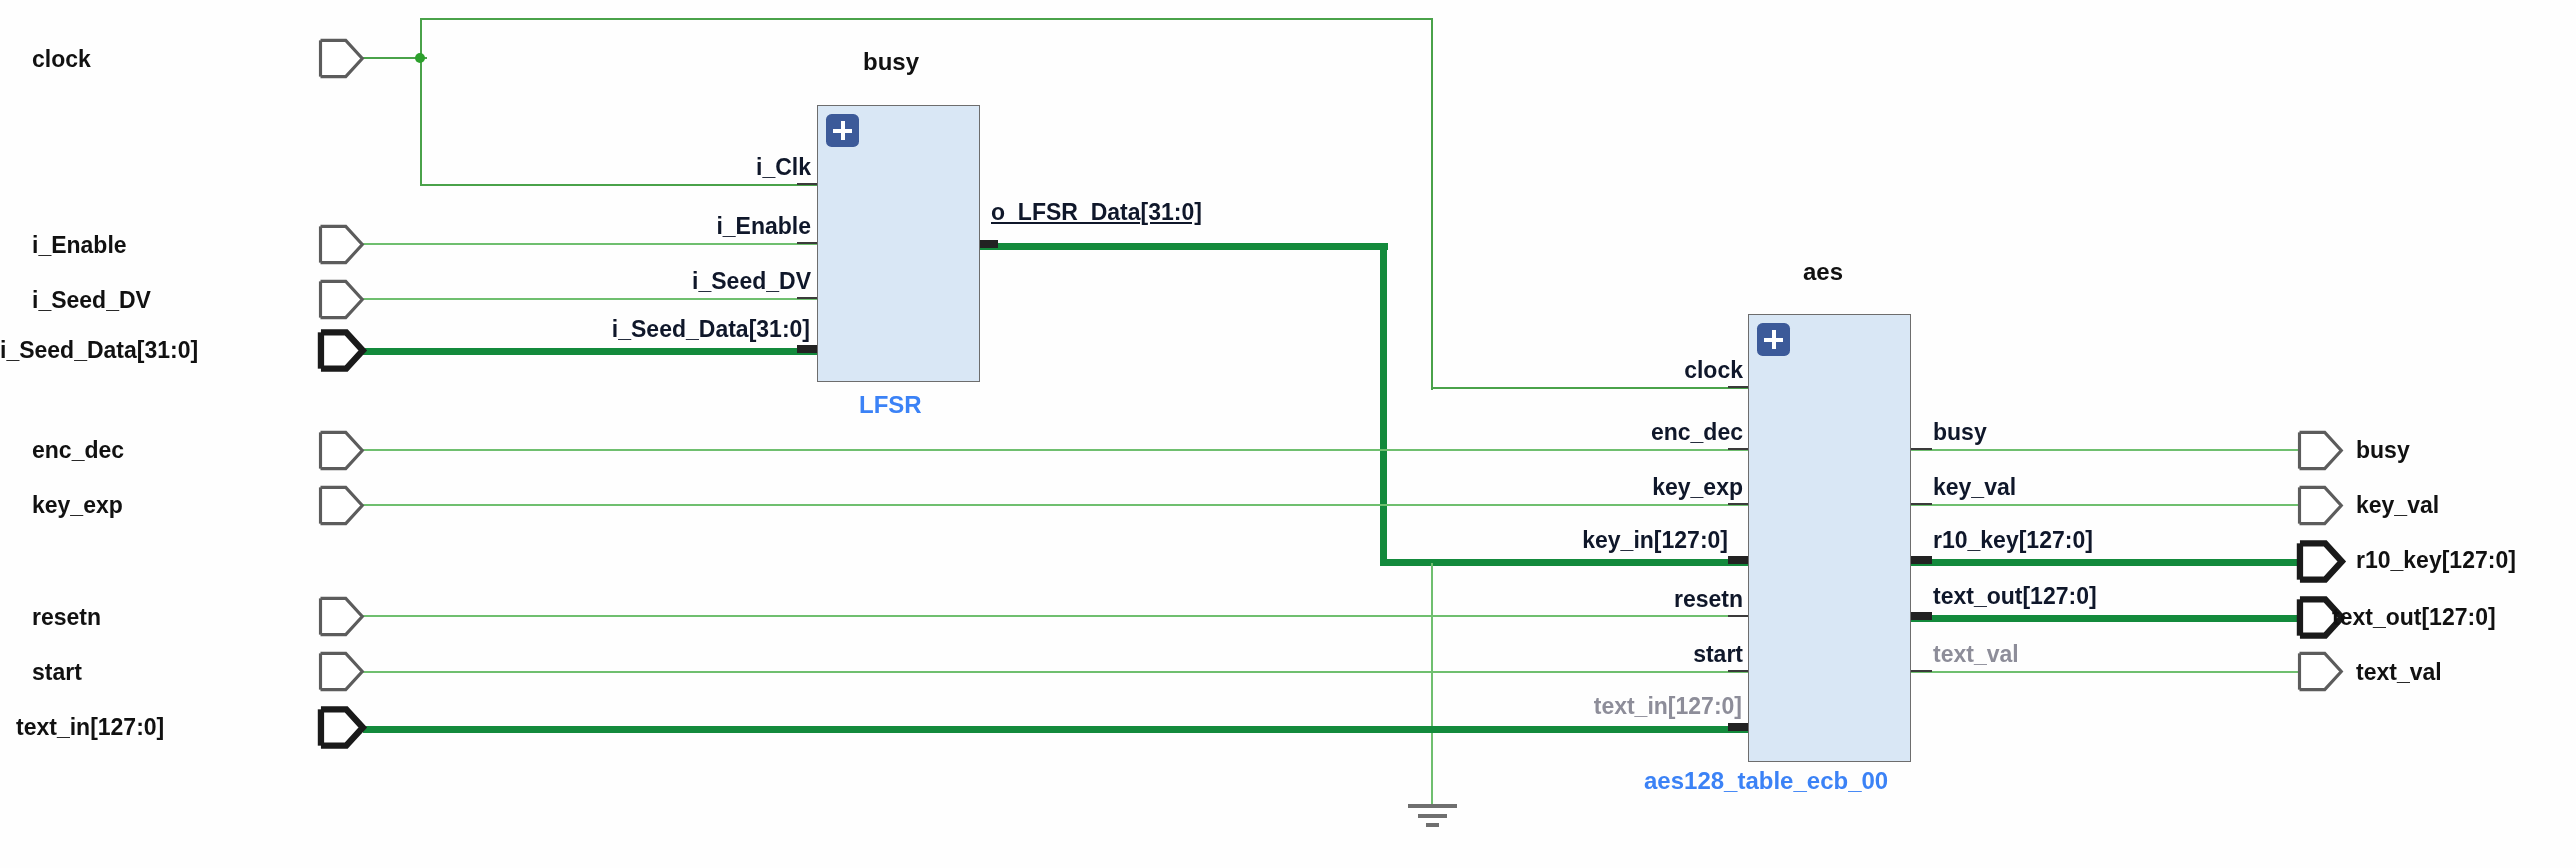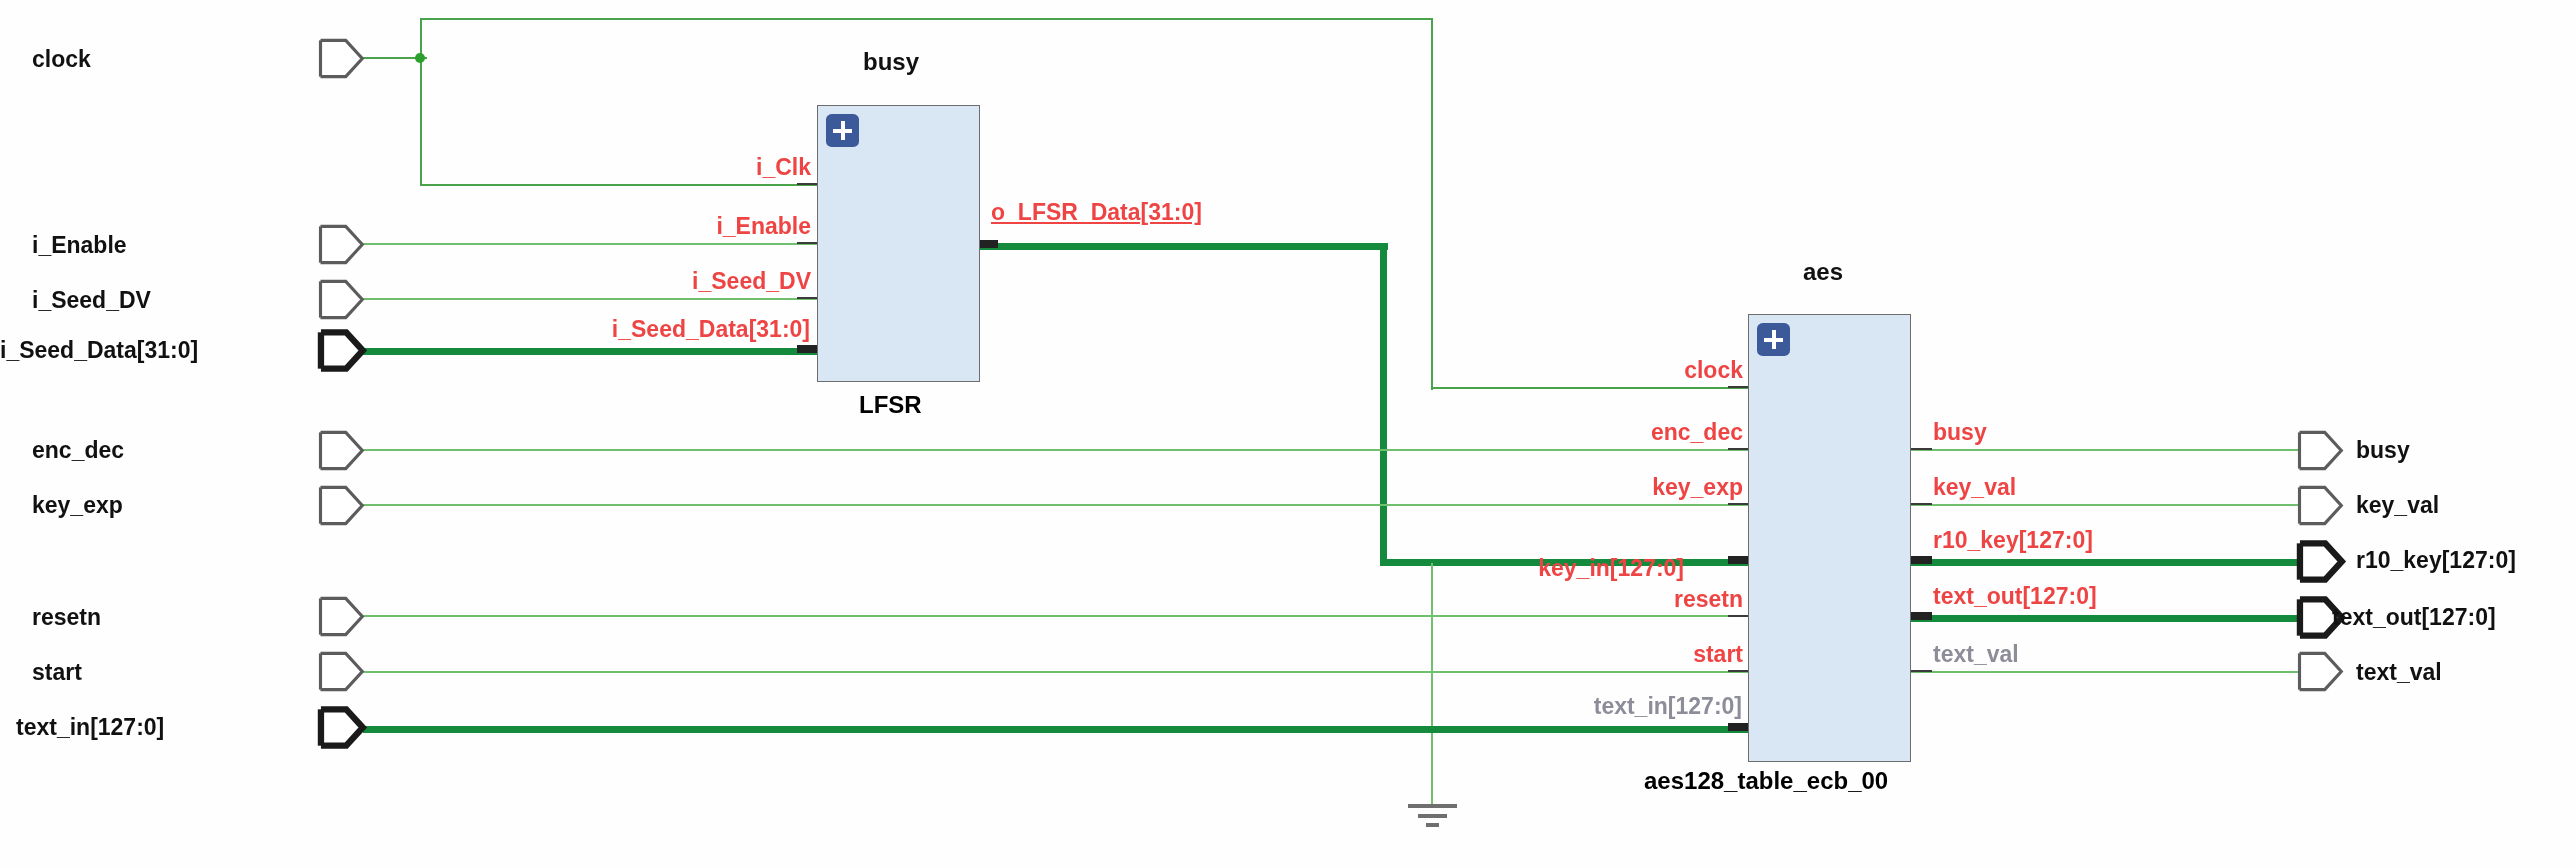--- a/index.html
+++ b/index.html
@@ -75,29 +75,29 @@
     position: absolute;
     font-weight: bold;
     font-size: 24px;
     color: #111111;
     white-space: nowrap;
   }
   .module-inst {
     position: absolute;
     font-weight: bold;
     font-size: 24px;
-    color: #000000;
+    color: #3b82f6;
     white-space: nowrap;
   }
   
   .pin-label {
     position: absolute;
     font-weight: bold;
     font-size: 23px;
-    color: #ef4444;
+    color: #0f172a;
     white-space: nowrap;
     line-height: 1;
   }
   .pin-label.right-align { text-align: right; }
   .pin-label.dim { color: #8d8d99; }
   
   .port {
     position: absolute;
     width: 45px;
     height: 40px;
@@ -203,21 +203,21 @@
 
   <div class="module" style="left:1748px; top:314px; width:163px; height:448px;">
     <div class="module-plus"></div>
   </div>
   <div class="module-name" style="left:1803px; top:258px;">aes</div>
   <div class="module-inst" style="left:1644px; top:767px;">aes128_table_ecb_00</div>
 
   <div class="pin-label right-align" style="left:1430px; top:359px; width:313px;">clock</div>
   <div class="pin-label right-align" style="left:1430px; top:421px; width:313px;">enc_dec</div>
   <div class="pin-label right-align" style="left:1430px; top:476px; width:313px;">key_exp</div>
-  <div class="pin-label right-align" style="left:1340px; top:529px; width:344px;margin-top:28px;">key_in[127:0]</div>
+  <div class="pin-label right-align" style="left:1384px; top:529px; width:344px;">key_in[127:0]</div>
   <div class="pin-label right-align" style="left:1430px; top:588px; width:313px;">resetn</div>
   <div class="pin-label right-align" style="left:1430px; top:643px; width:313px;">start</div>
   <div class="pin-label right-align dim" style="left:1398px; top:695px; width:344px;">text_in[127:0]</div>
 
   <div class="pin-label" style="left:1933px; top:421px;">busy</div>
   <div class="pin-label" style="left:1933px; top:476px;">key_val</div>
   <div class="pin-label" style="left:1933px; top:529px;">r10_key[127:0]</div>
   <div class="pin-label" style="left:1933px; top:585px;">text_out[127:0]</div>
   <div class="pin-label dim" style="left:1933px; top:643px;">text_val</div>
 

